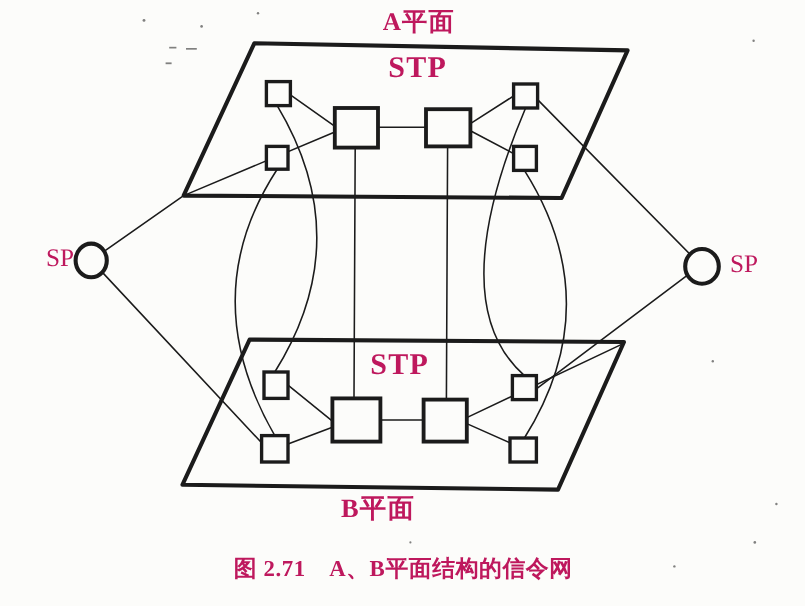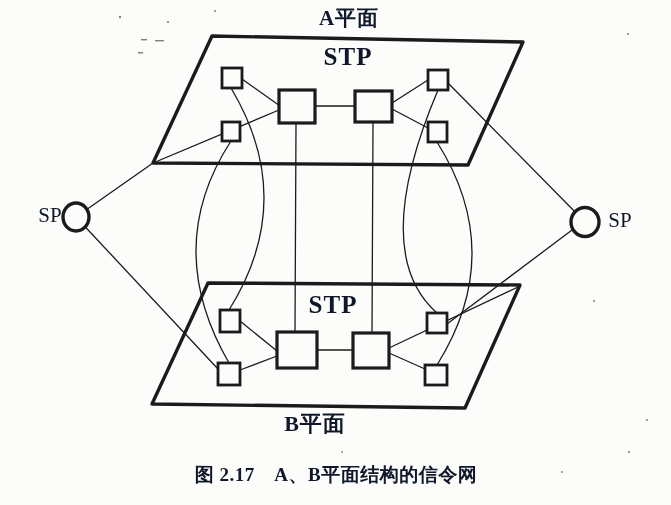--- a/index.html
+++ b/index.html
@@ -11,21 +11,21 @@
     overflow:hidden;
     font-family:"Liberation Serif","DejaVu Serif",serif;
     color:#1b1b1b;
   }
   .page svg{position:absolute;left:0;top:0;}
   .lbl{
     position:absolute;
     line-height:1.05;
     white-space:nowrap;
     transform:translateX(-50%);
-    color:#0f172a;
+    color:#be185d;
   }
   .lbl-plane-a{left:349px;top:7px;font-size:21px;font-weight:700;letter-spacing:1px;}
   .lbl-stp-a{left:348px;top:44px;font-size:25px;font-weight:700;letter-spacing:1px;}
   .lbl-stp-b{left:333px;top:292px;font-size:25px;font-weight:700;letter-spacing:1px;}
   .lbl-plane-b{left:315px;top:412px;font-size:22px;font-weight:700;letter-spacing:1px;}
   .lbl-sp-left{left:50px;top:204px;font-size:21px;font-weight:400;}
   .lbl-sp-right{left:620px;top:209px;font-size:21px;font-weight:400;}
   .lbl-caption{left:336px;top:465px;font-size:19px;font-weight:700;letter-spacing:0.5px;}
 </style>
 </head>
@@ -97,15 +97,15 @@
       </g>
     </g>
   </svg>
 
   <div class="lbl lbl-plane-a">A平面</div>
   <div class="lbl lbl-stp-a">STP</div>
   <div class="lbl lbl-sp-left">SP</div>
   <div class="lbl lbl-sp-right">SP</div>
   <div class="lbl lbl-stp-b">STP</div>
   <div class="lbl lbl-plane-b">B平面</div>
-  <div class="lbl lbl-caption">图 2.17　A、B平面结构的信令网</div>
+  <div class="lbl lbl-caption">图 2.71　A、B平面结构的信令网</div>
 
 </div>
 
 </body></html>

